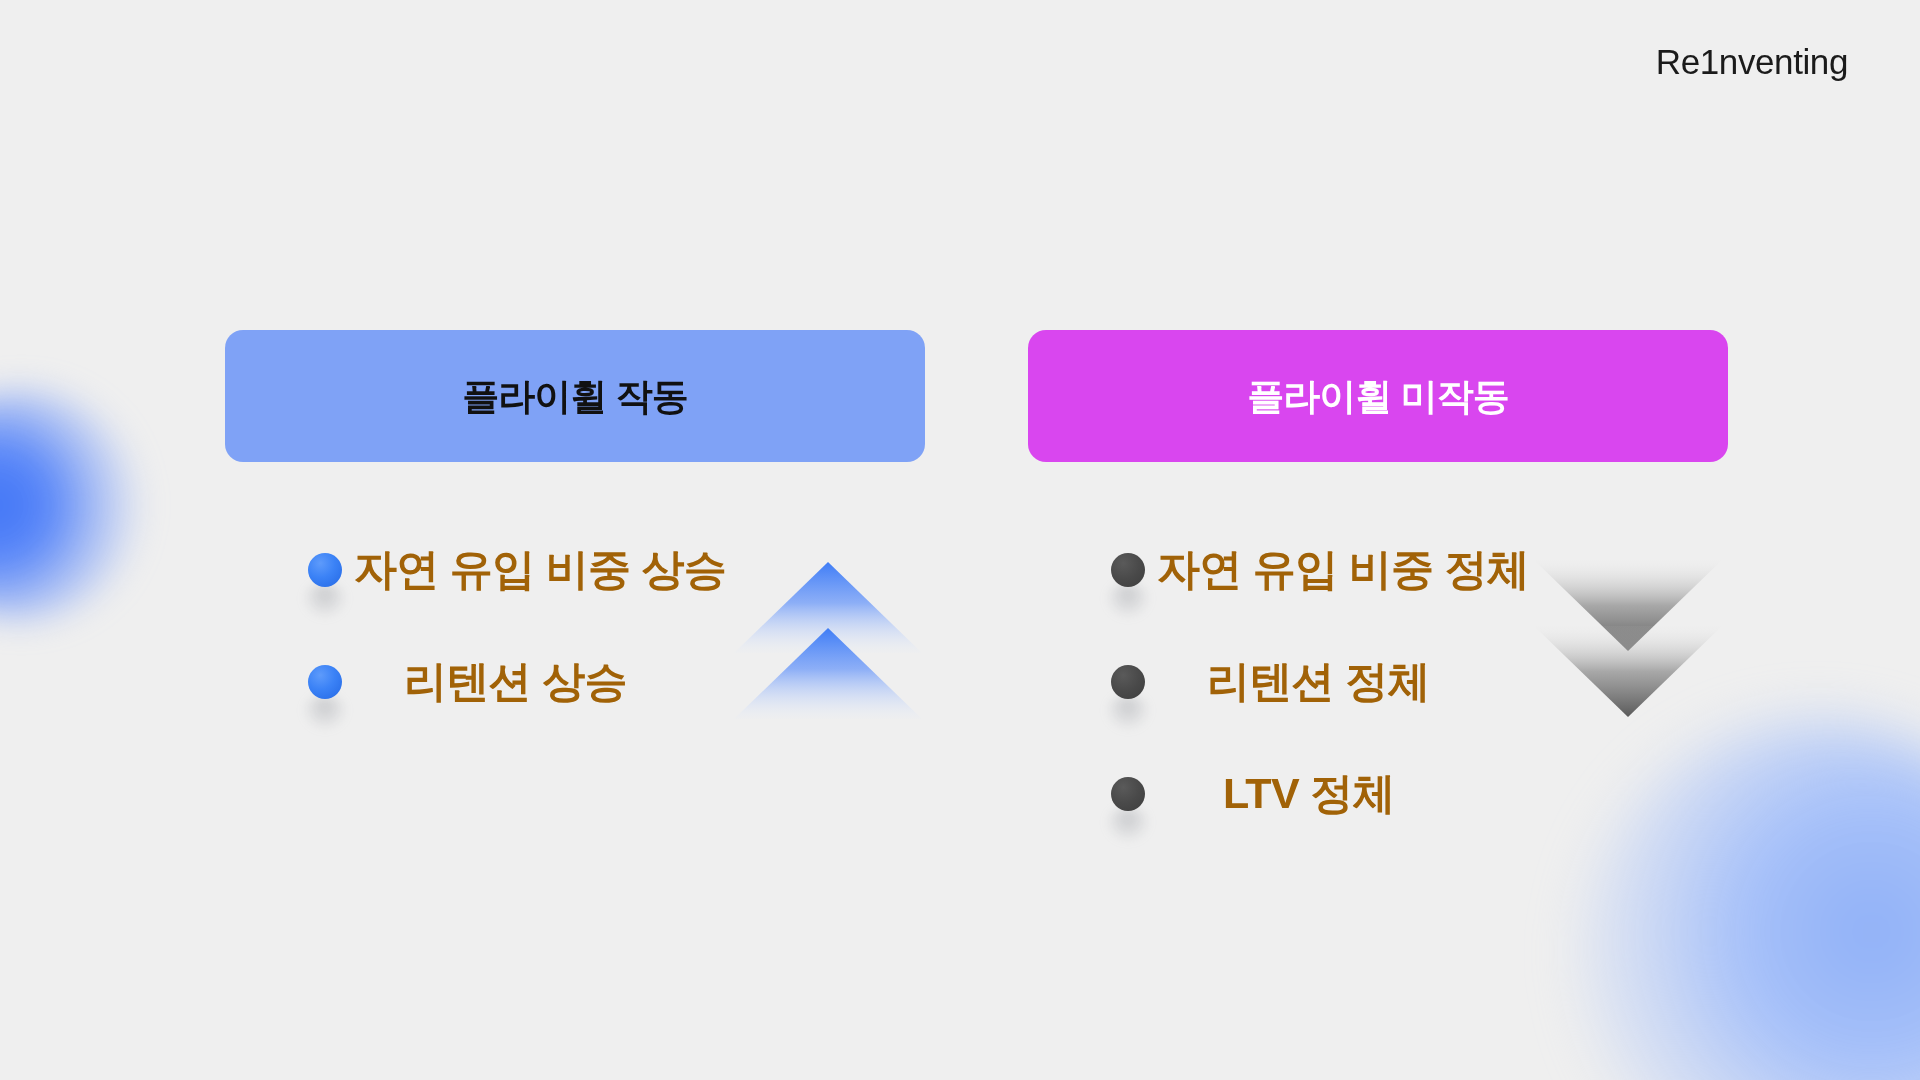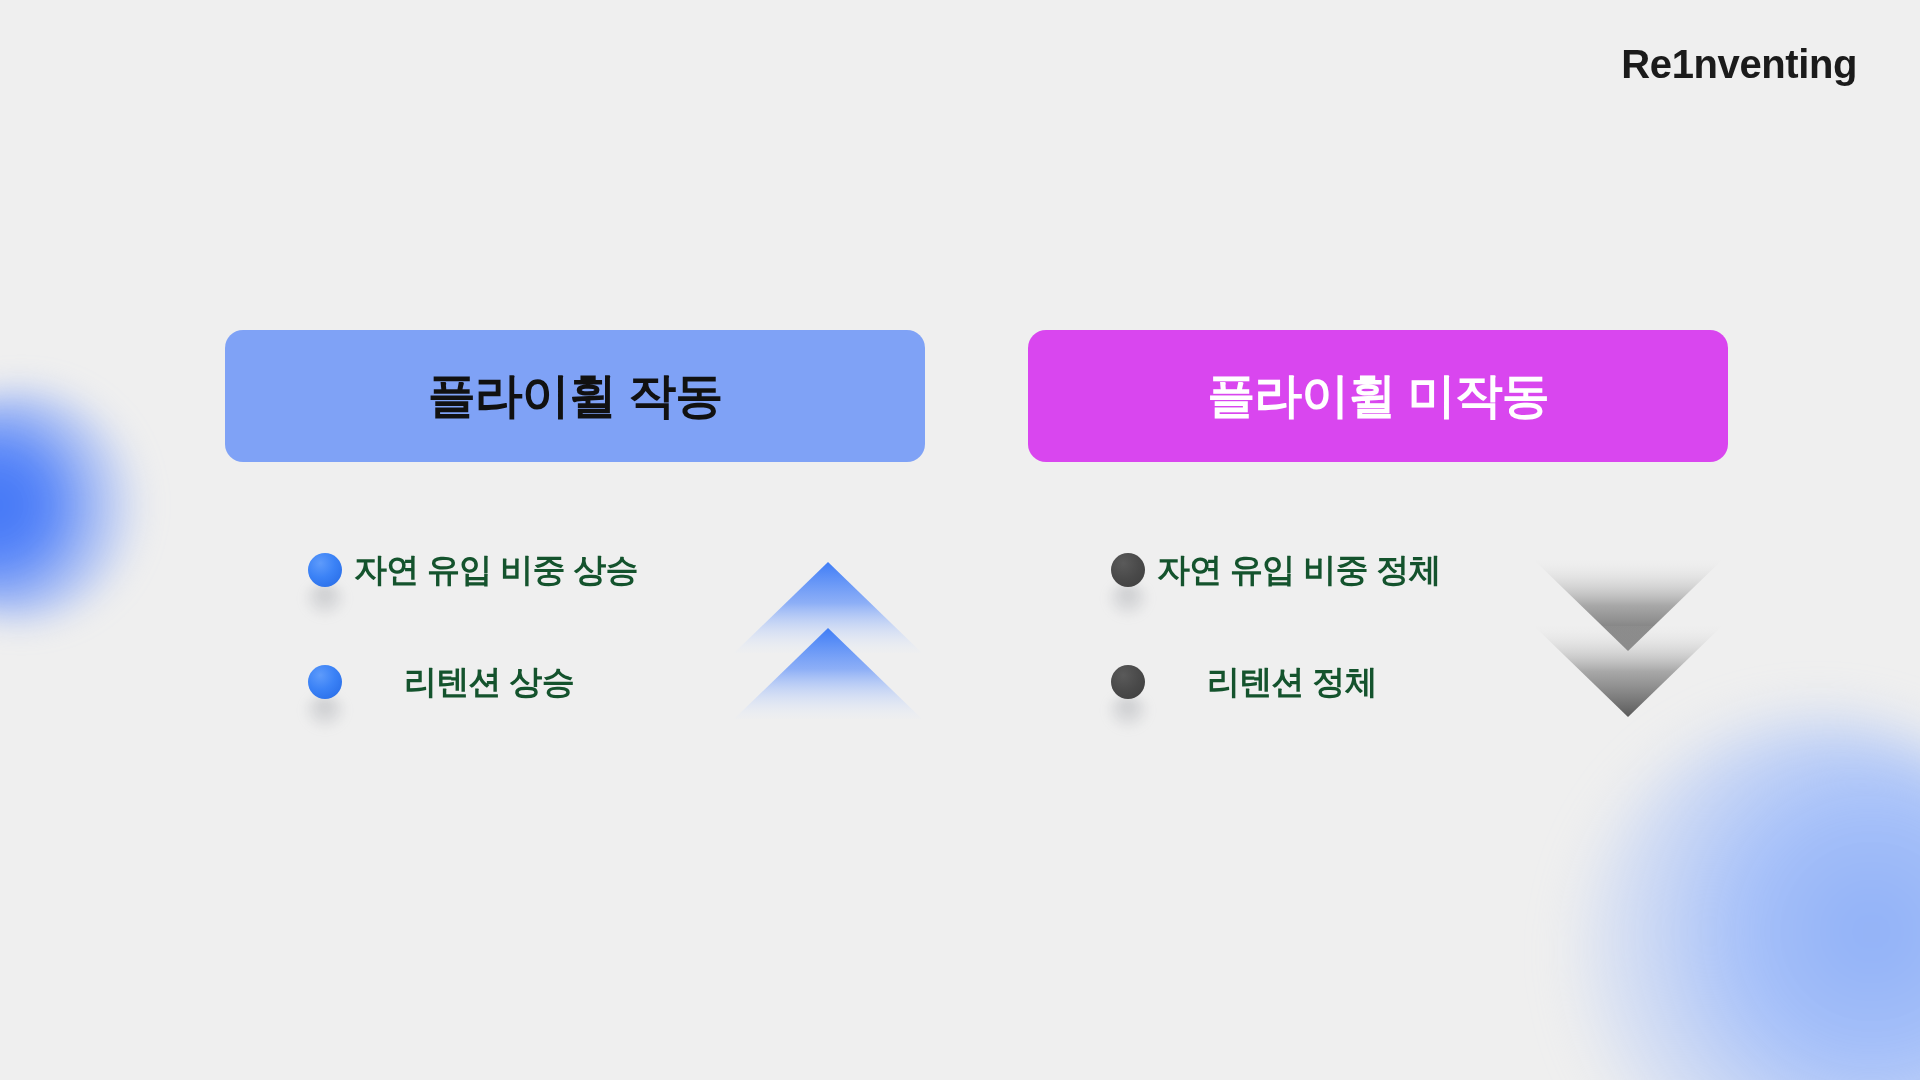--- a/index.html
+++ b/index.html
@@ -46,23 +46,23 @@
                 rgba(183,203,247,0.55) 60%,
                 rgba(208,221,248,0.2) 80%,
                 rgba(239,239,239,0) 100%);
     filter: blur(26px);
   }
 
   
   .brand {
     position: absolute;
     top: 42px;
-    right: 63px;
-    font-size: 40px;
-    font-weight: 700;
+    right: 72px;
+    font-size: 35px;
+    font-weight: 400;
     letter-spacing: -0.4px;
     color: #1b1b1b;
     white-space: nowrap;
   }
 
   
   .columns {
     position: absolute;
     top: 330px;
     left: 0;
@@ -80,21 +80,21 @@
     border-radius: 18px;
     display: flex;
     align-items: center;
     justify-content: center;
     box-sizing: border-box;
   }
   .card-header-positive { background: #7fa2f6; }
   .card-header-negative { background: #d946ef; }
 
   .card-header-title {
-    font-size: 48px;
+    font-size: 37px;
     font-weight: 700;
     letter-spacing: -1px;
     line-height: 1;
   }
   .card-header-positive .card-header-title { color: #111111; }
   .card-header-negative .card-header-title { color: #ffffff; }
 
   
   .bullet-list {
     position: relative;
@@ -135,23 +135,23 @@
     width: 42px;
     height: 34px;
     border-radius: 50%;
     background: radial-gradient(ellipse at 50% 35%,
                 rgba(120,124,132,0.30) 0%,
                 rgba(140,144,152,0.16) 45%,
                 rgba(200,202,208,0) 78%);
     filter: blur(5px);
   }
   .bullet-label {
-    font-size: 33px;
+    font-size: 43px;
     font-weight: 700;
-    color: #14532d;
+    color: #a16207;
     letter-spacing: -0.7px;
     white-space: nowrap;
     margin-left: 12px;
   }
   
   .bullet-row.row-indent-1 .bullet-label { margin-left: 62px; }
   .bullet-row.row-indent-2 .bullet-label { margin-left: 78px; }
 
   
   .arrow-stack {
@@ -234,20 +234,27 @@
       </div>
 
       <div class="bullet-row row-indent-1">
         <div class="bullet-dot-wrap">
           <div class="bullet-dot-shadow"></div>
           <div class="bullet-dot dot-gray"></div>
         </div>
         <div class="bullet-label noselect">리텐션 정체</div>
       </div>
 
+      <div class="bullet-row row-indent-2">
+        <div class="bullet-dot-wrap">
+          <div class="bullet-dot-shadow"></div>
+          <div class="bullet-dot dot-gray"></div>
+        </div>
+        <div class="bullet-label noselect">LTV 정체</div>
+      </div>
 
     </div>
   </div>
 
 </div>
 
 <div class="arrow-stack arrow-stack-up">
 
   <div class="arrow-glyph arrow-up-1">
     <svg viewBox="0 0 190 95" xmlns="http://www.w3.org/2000/svg">

